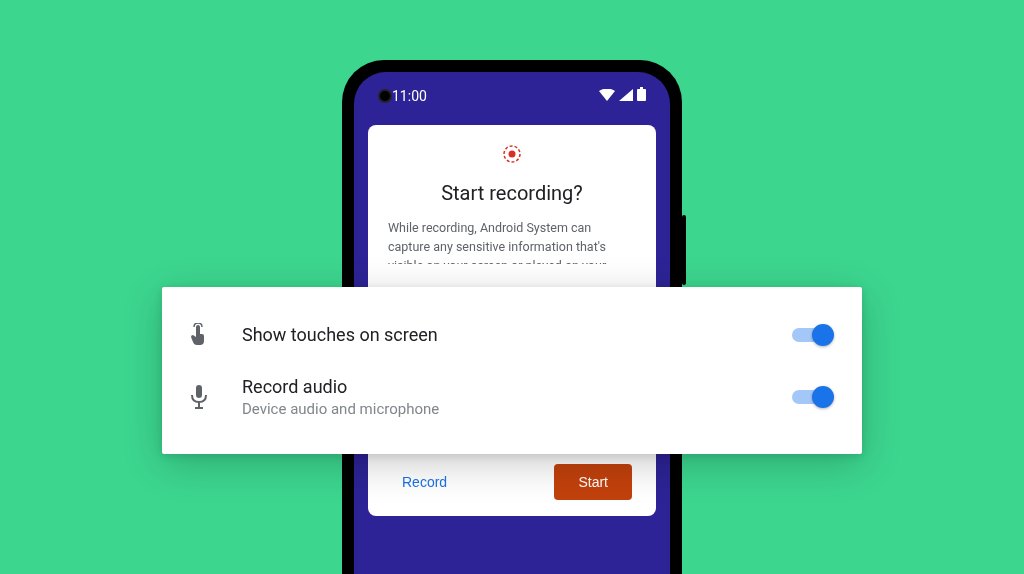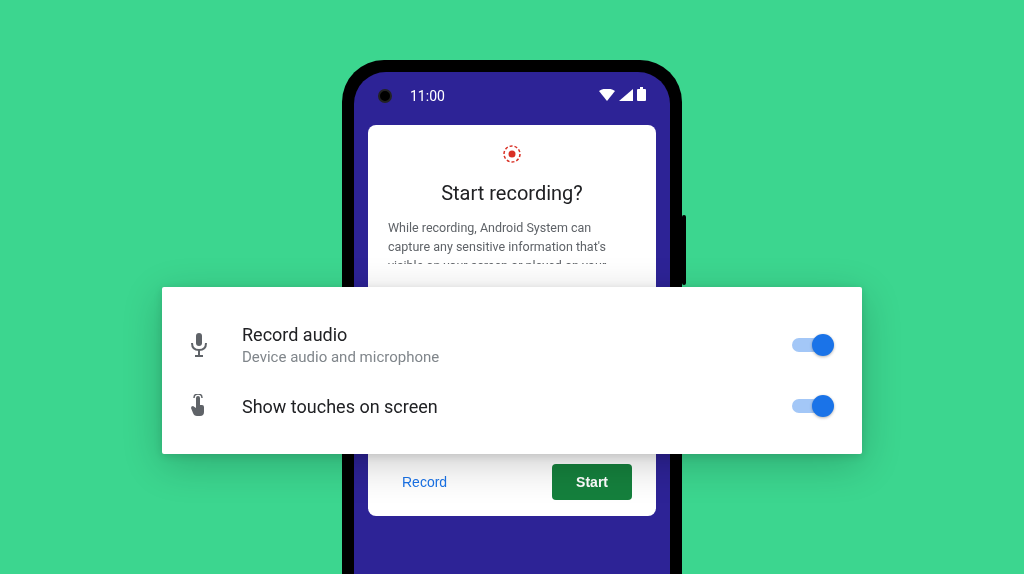--- a/index.html
+++ b/index.html
@@ -33,21 +33,20 @@
     .status-bar {
       display: flex;
       justify-content: space-between;
       align-items: center;
       padding: 14px 24px 10px 24px;
       color: #fff;
     }
     .status-left {
       display: flex;
       align-items: center;
-      gap: 18px;
     }
     .camera-dot {
       width: 14px;
       height: 14px;
       background: #000;
       border-radius: 50%;
       border: 2px solid #222;
     }
     .status-time { font-size: 14px; font-weight: 400; }
     .status-icons { display: flex; align-items: center; gap: 4px; }
@@ -85,24 +84,24 @@
     .btn-cancel {
       color: #1a73e8;
       font-size: 14px;
       font-weight: 500;
       background: none;
       border: none;
       cursor: pointer;
       padding: 8px 10px;
     }
     .btn-start {
-      background: #15803d;
+      background: #c2410c;
       color: #fff;
       font-size: 14px;
-      font-weight: 700;
+      font-weight: 400;
       border: none;
       border-radius: 4px;
       padding: 10px 24px;
       cursor: pointer;
     }
     .side-button {
       position: absolute;
       right: -4px;
       top: 155px;
       width: 4px;
@@ -217,44 +216,44 @@
         <button class="btn-cancel">Record</button>
         <button class="btn-start">Start</button>
       </div>
     </div>
   </div>
 </div>
 
 <div class="overlay-card">
   <div class="option-row">
     <div class="option-icon">
+      <svg width="20" height="24" viewBox="0 0 20 24" fill="#5f6368">
+        <path d="M9 2 Q11 2 11 4 L11 11 L13 11 Q15 11 15 13 L15 18 Q15 22 11 22 L8 22 Q5 22 4 19 L2 14 Q2 12 4 12 L7 14 L7 4 Q7 2 9 2 Z"></path>
+        <path d="M5 4 Q5 0 9 0 Q13 0 13 4" fill="none" stroke="#5f6368" stroke-width="1.5"></path>
+      </svg>
+    </div>
+    <div class="option-text">
+      <div class="option-title">Show touches on screen</div>
+    </div>
+    <div class="toggle">
+      <div class="toggle-track"></div>
+      <div class="toggle-thumb"></div>
+    </div>
+  </div>
+  <div class="option-row">
+    <div class="option-icon">
       <svg width="18" height="24" viewBox="0 0 18 24" fill="#5f6368">
         <rect x="6" y="0" width="6" height="13" rx="3"></rect>
         <path d="M2 10 Q2 17 9 17 Q16 17 16 10" fill="none" stroke="#5f6368" stroke-width="2"></path>
         <rect x="8" y="17" width="2" height="5"></rect>
         <rect x="5" y="22" width="8" height="2"></rect>
       </svg>
     </div>
     <div class="option-text">
       <div class="option-title">Record audio</div>
       <div class="option-sub">Device audio and microphone</div>
     </div>
     <div class="toggle">
       <div class="toggle-track"></div>
       <div class="toggle-thumb"></div>
     </div>
   </div>
-  <div class="option-row">
-    <div class="option-icon">
-      <svg width="20" height="24" viewBox="0 0 20 24" fill="#5f6368">
-        <path d="M9 2 Q11 2 11 4 L11 11 L13 11 Q15 11 15 13 L15 18 Q15 22 11 22 L8 22 Q5 22 4 19 L2 14 Q2 12 4 12 L7 14 L7 4 Q7 2 9 2 Z"></path>
-        <path d="M5 4 Q5 0 9 0 Q13 0 13 4" fill="none" stroke="#5f6368" stroke-width="1.5"></path>
-      </svg>
-    </div>
-    <div class="option-text">
-      <div class="option-title">Show touches on screen</div>
-    </div>
-    <div class="toggle">
-      <div class="toggle-track"></div>
-      <div class="toggle-thumb"></div>
-    </div>
-  </div>
 </div>
 
 </body></html>

